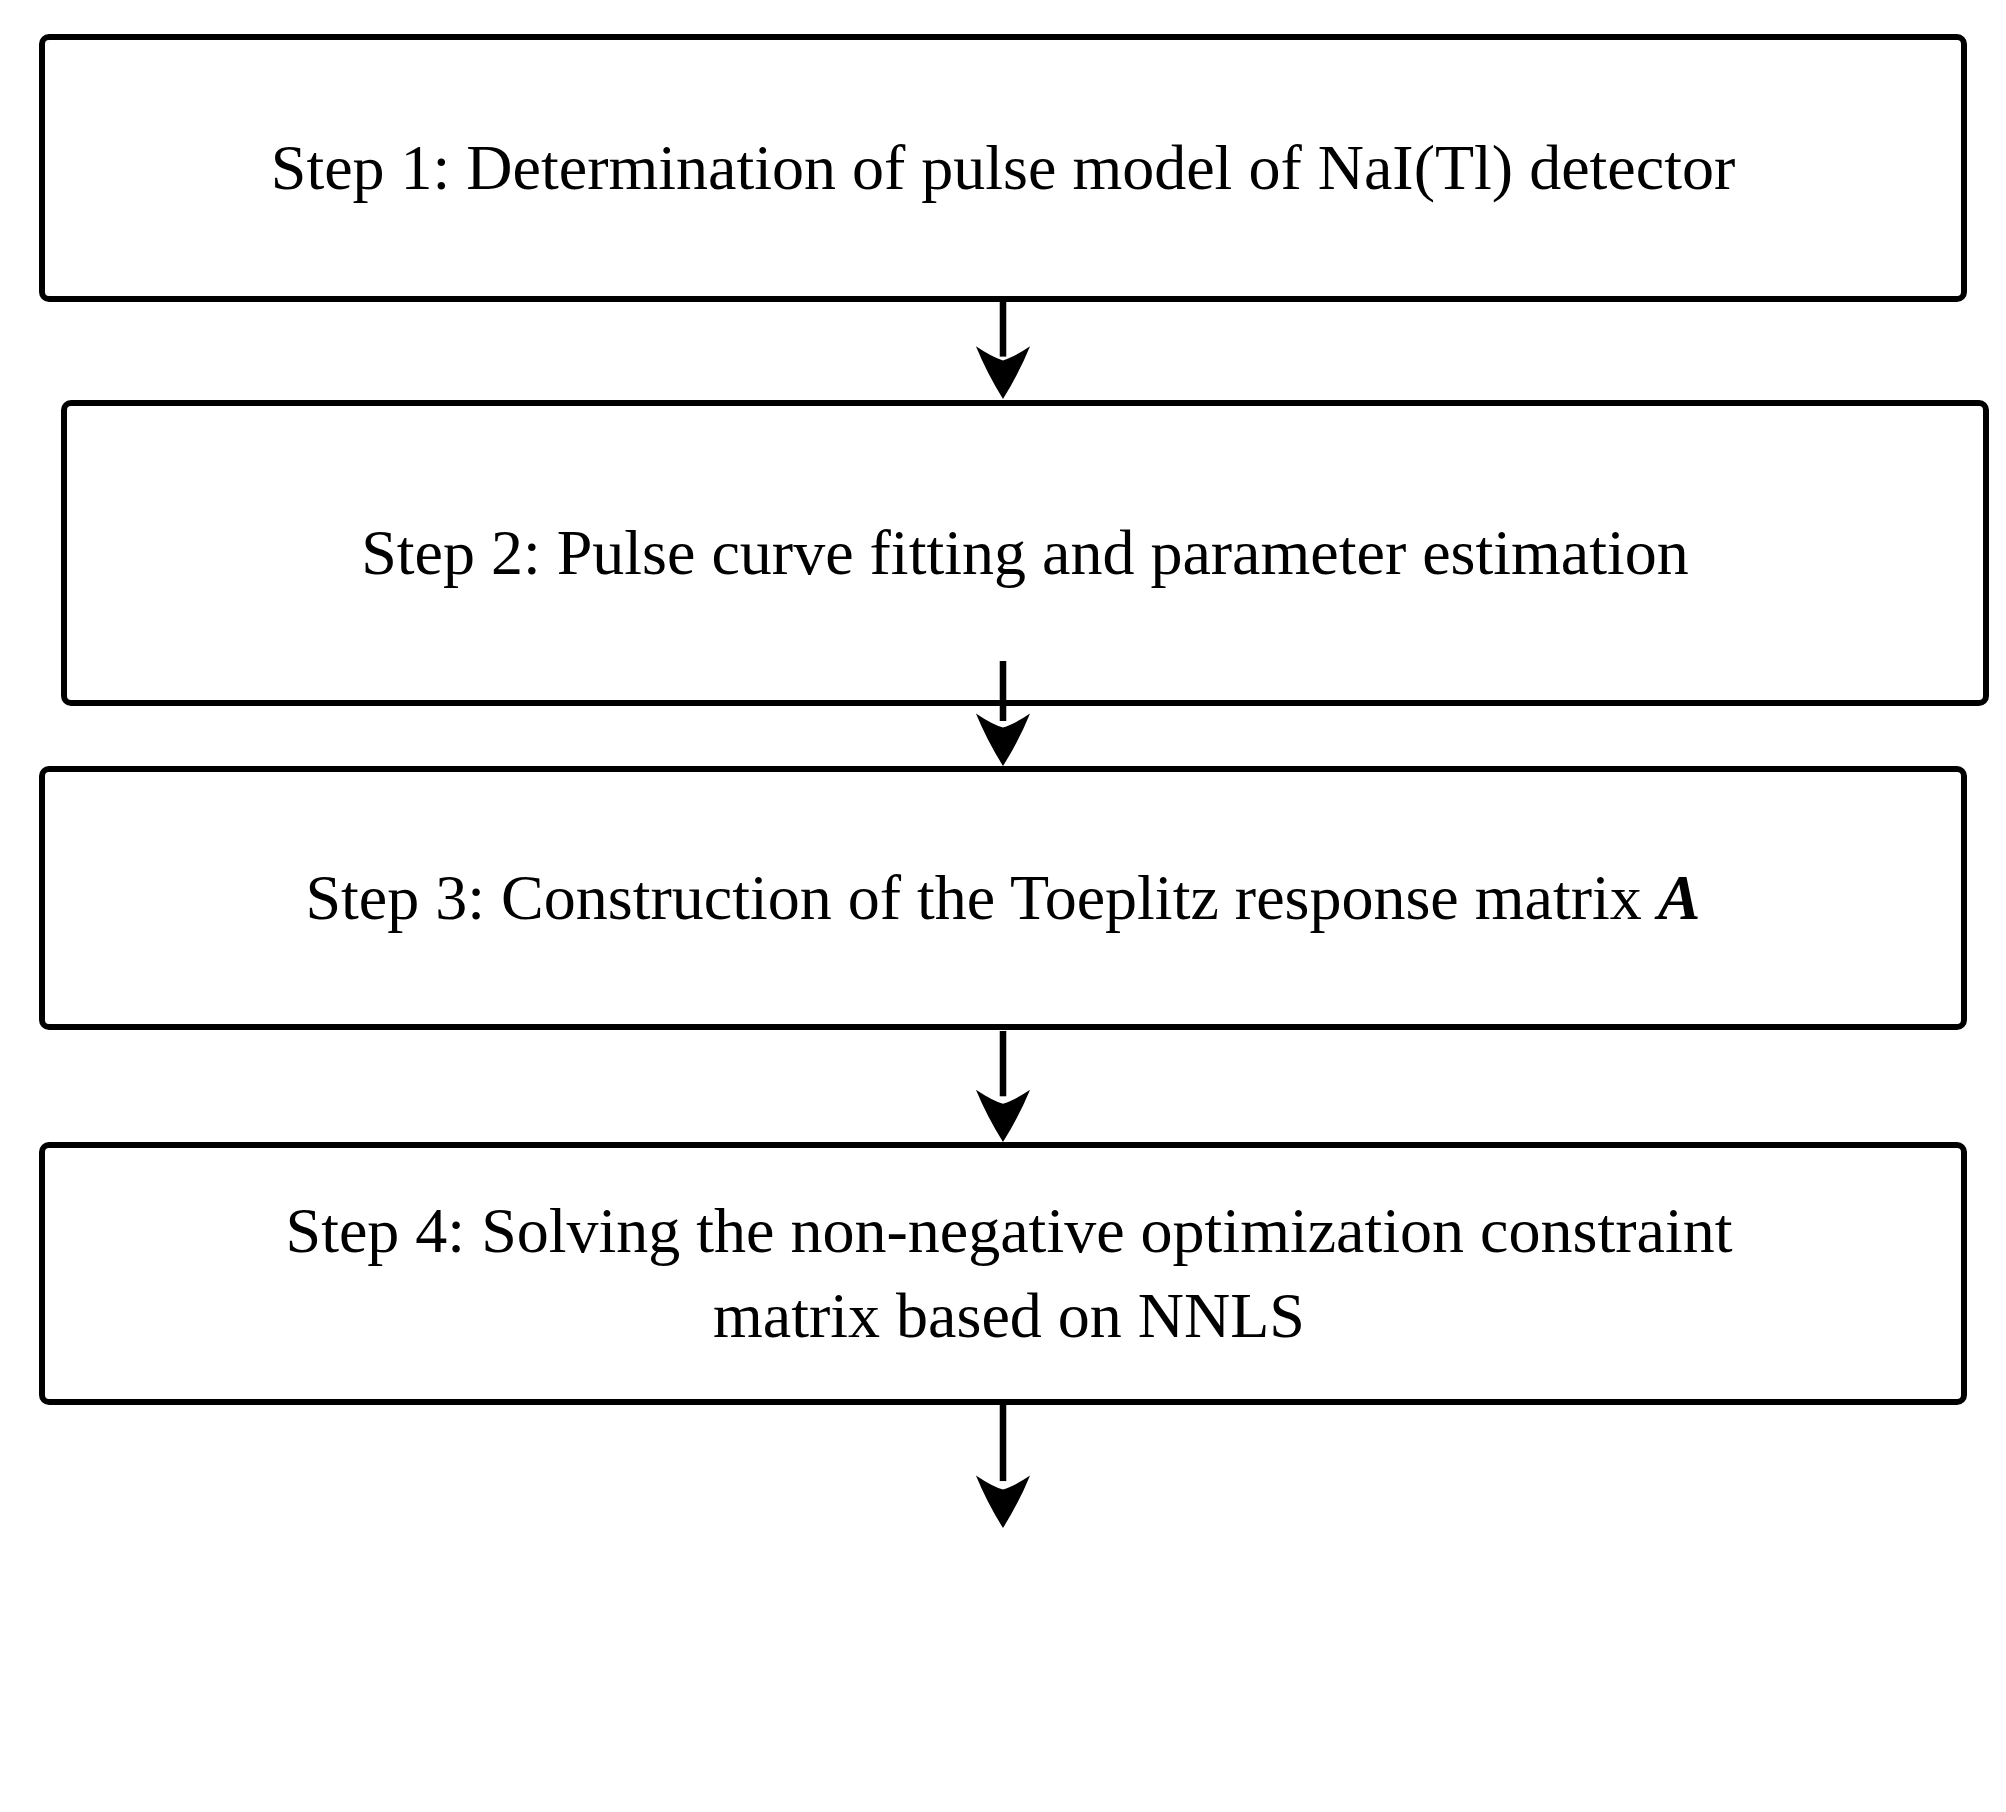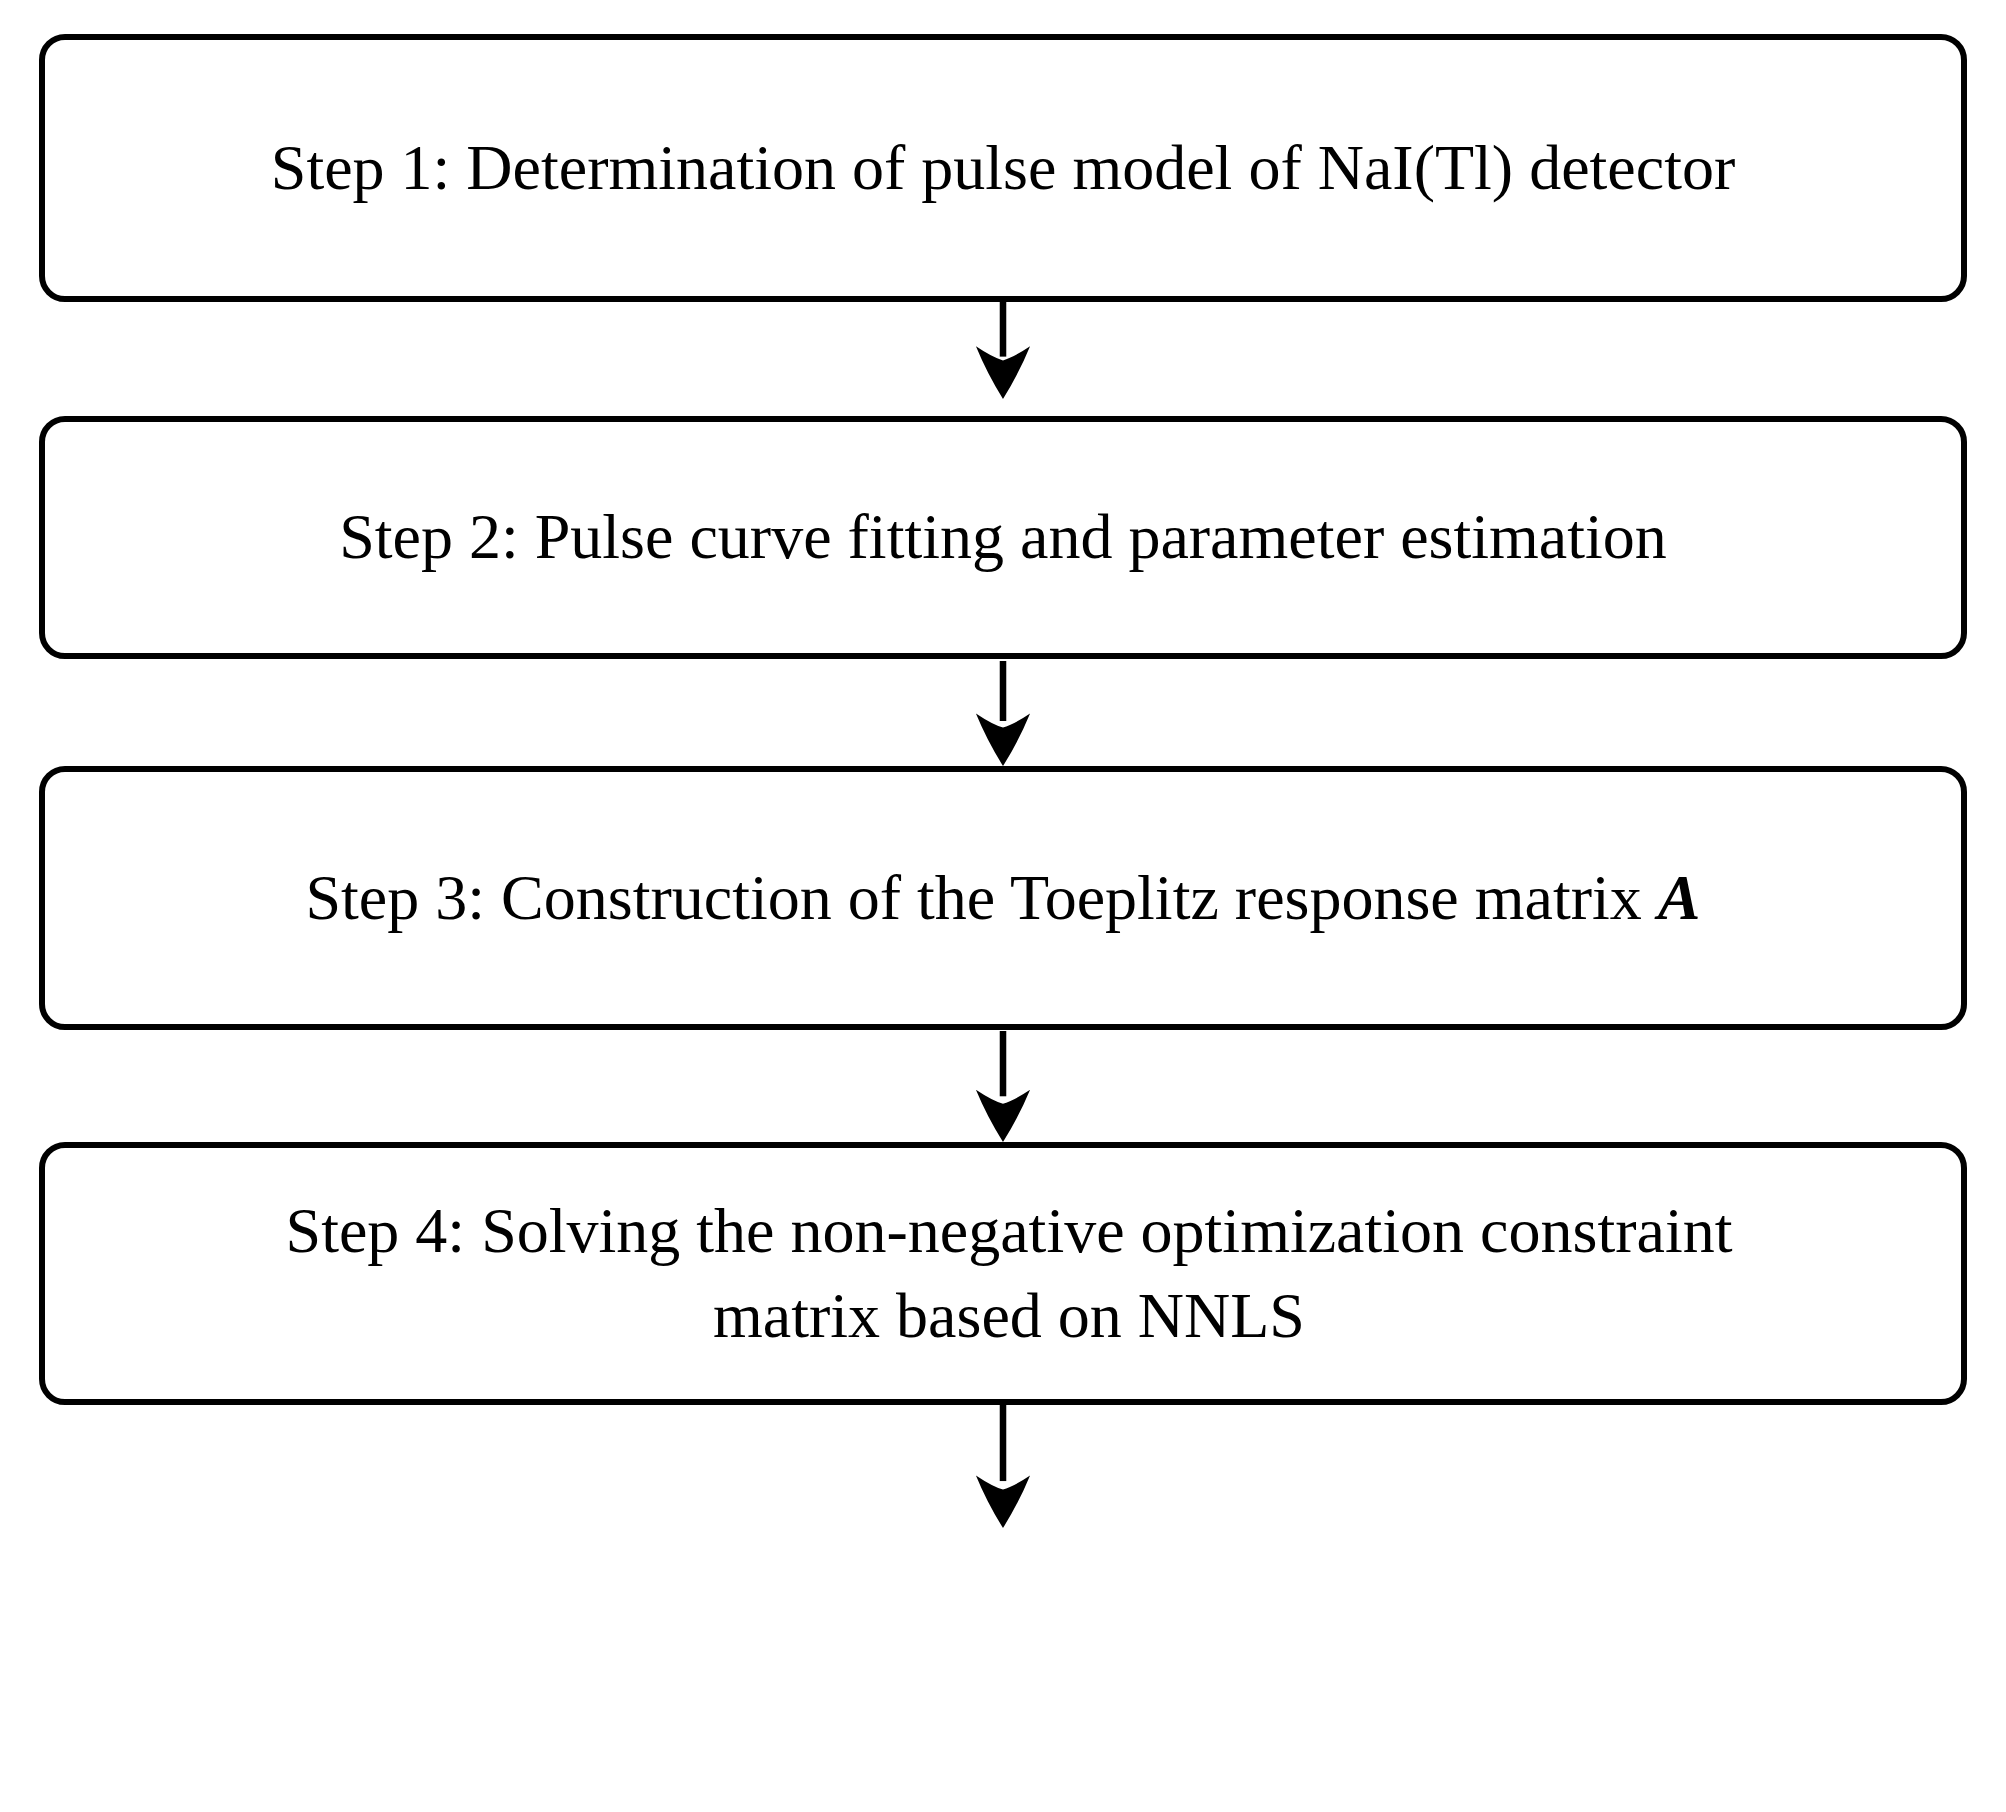--- a/index.html
+++ b/index.html
@@ -10,32 +10,32 @@
     background: #ffffff;
     font-family: "Liberation Serif", "DejaVu Serif", serif;
     color: #000000;
   }
   .flow-box {
     position: absolute;
     left: 39px;
     width: 1928px;
     box-sizing: border-box;
     border: 6.6px solid #000000;
-    border-radius: 26px;
+    border-radius: 10px;
     background: #ffffff;
     display: flex;
     align-items: center;
     justify-content: center;
     text-align: center;
     font-size: 64px;
     line-height: 1.32;
     padding: 0 47px;
   }
   #box-step-1 { top: 34px;   height: 268px; }
-  #box-step-2 { top: 416px;  height: 243px; }
+  #box-step-2 { top: 400px;  height: 306px; margin-left: 22px; }
   #box-step-3 { top: 766px;  height: 264px; }
   #box-step-4 { top: 1142px; height: 263px; }
   #box-step-5 { top: 1527px; height: 263px; }
 
   .flow-arrow {
     position: absolute;
     left: 975px;
     width: 56px;
   }
   #arrow-1 { top: 302px;  height: 97px; }

